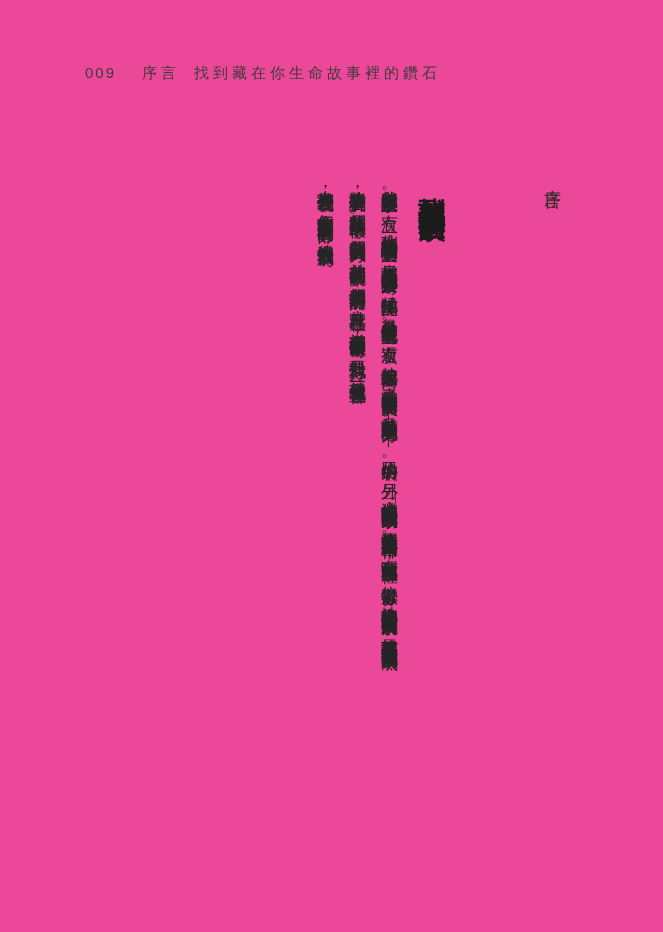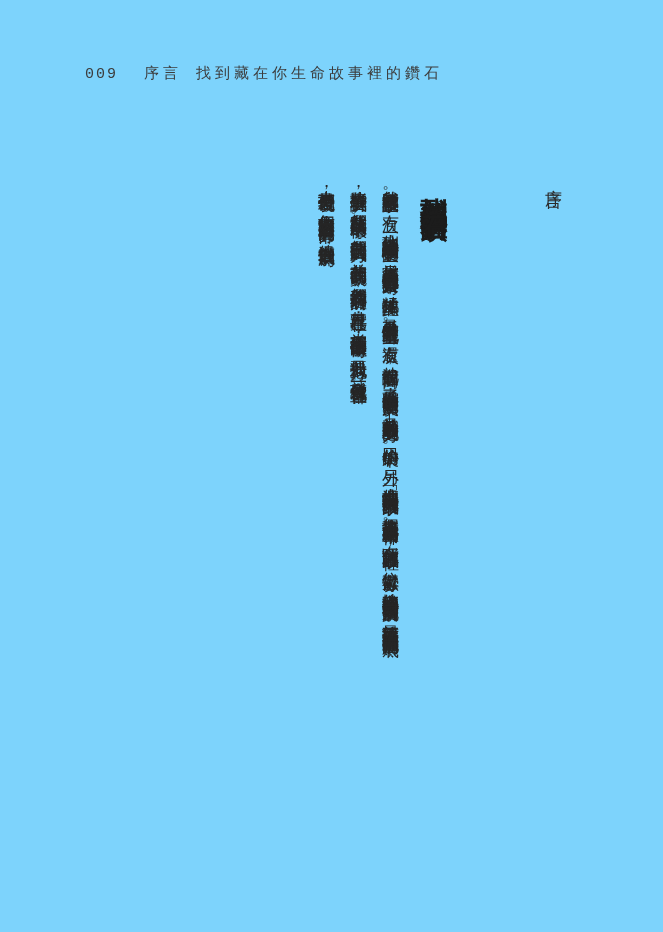--- a/index.html
+++ b/index.html
@@ -9,22 +9,22 @@
   body {
     width: 663px;
     height: 932px;
     background: #ffffff;
     overflow: hidden;
   }
   .page {
     position: relative;
     width: 663px;
     height: 932px;
-    background: #7dd3fc;
-    font-family: Liberation Mono, monospace;
+    background: #ec4899;
+    font-family: Liberation Sans, sans-serif;
     color: #242424;
   }
   
   .running-head {
     position: absolute;
     top: 64px;
     left: 85px;
     display: flex;
     align-items: baseline;
     font-size: 15px;

